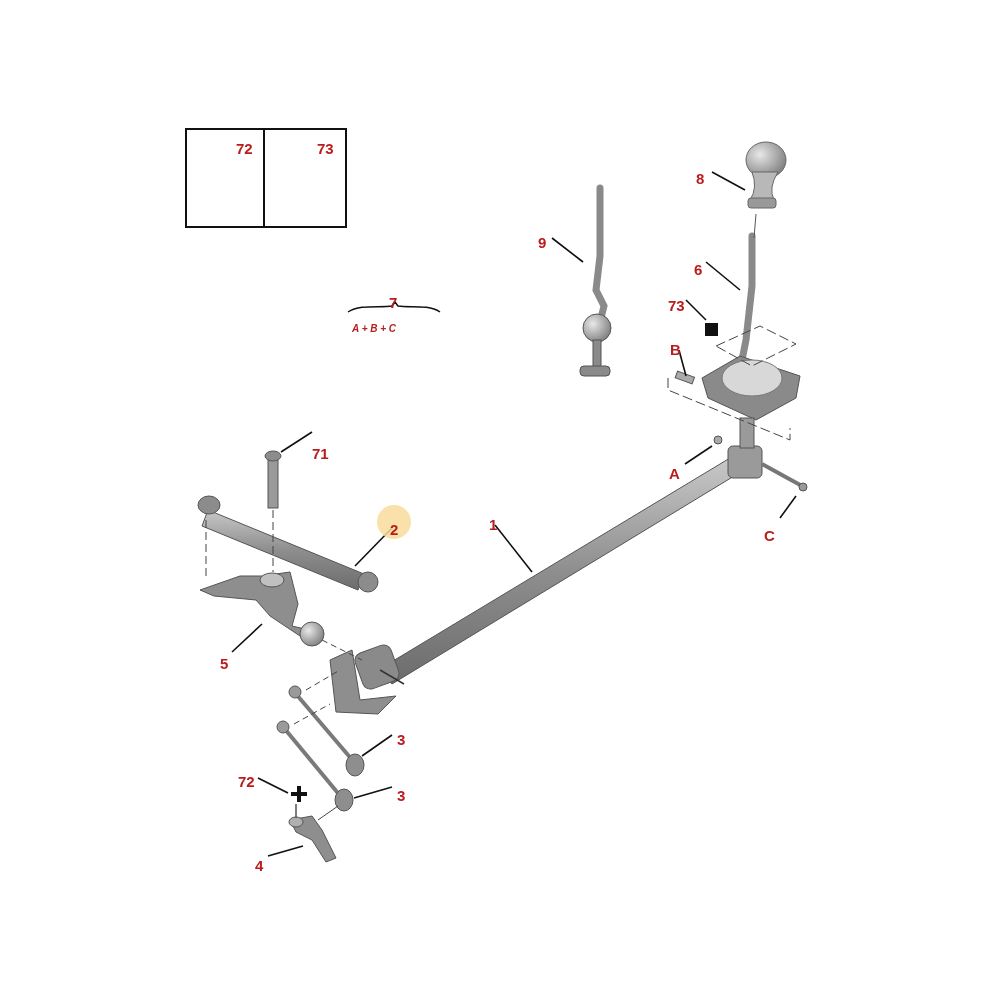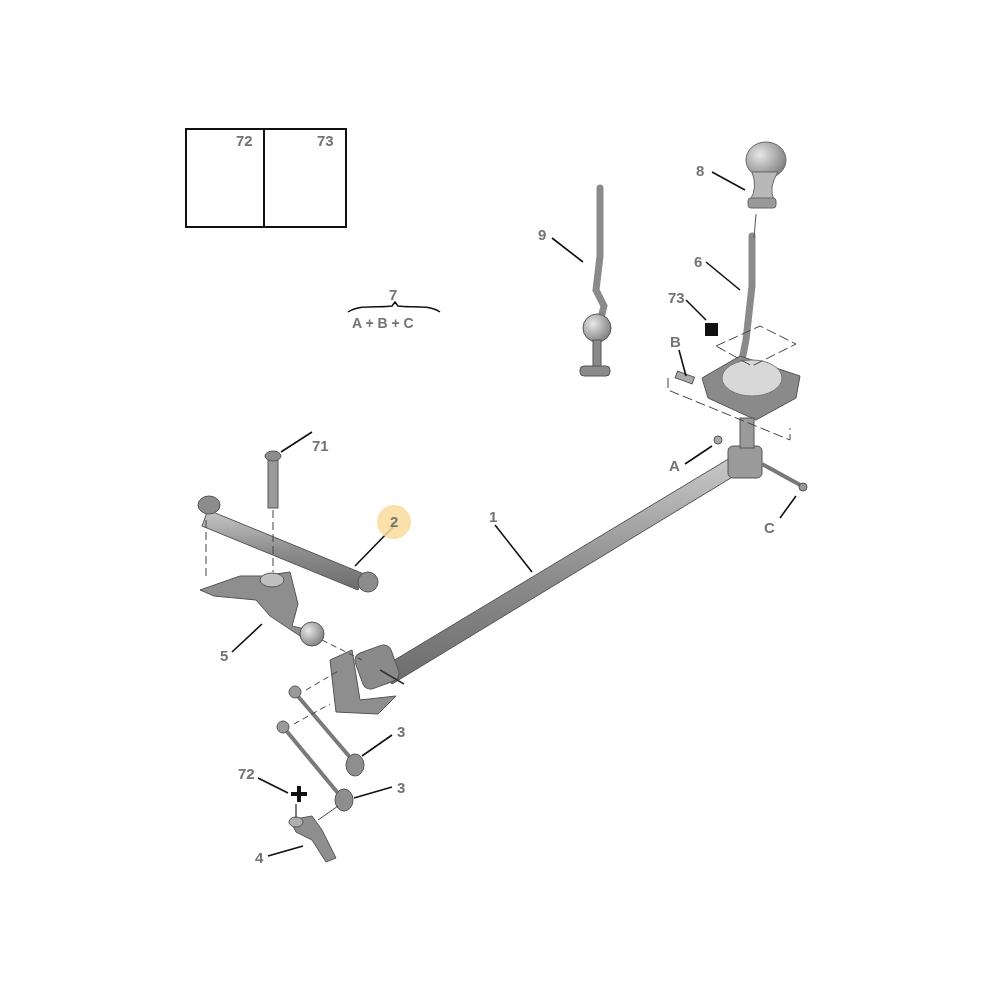--- a/index.html
+++ b/index.html
@@ -1,18 +1,18 @@
 <!DOCTYPE html>
 <html><head>
 <meta charset="utf-8">
 <style>
   html,body{margin:0;padding:0;background:#ffffff;}
   body{width:1000px;height:1000px;position:relative;overflow:hidden;font-family:"Liberation Sans",sans-serif;}
   svg{position:absolute;left:0;top:0;}
-  .lbl{position:absolute;font-weight:bold;font-size:15px;color:#737373;line-height:1;}
+  .lbl{position:absolute;font-weight:bold;font-size:15px;color:#b91c1c;line-height:1;margin-top:8px;}
   .hl{position:absolute;width:34px;height:34px;border-radius:50%;background:#f9dc9a;opacity:.85;}
   .kit-box{position:absolute;border:2px solid #111;background:#fff;}
 </style>
 </head>
 <body>
 
 <svg width="1000" height="1000" viewBox="0 0 1000 1000">
   <defs>
     <linearGradient id="rodG" x1="0" y1="0" x2="0" y2="1">
       <stop offset="0" stop-color="#c8c8c8"></stop>
@@ -142,21 +142,21 @@
     <line x1="679" y1="350" x2="686" y2="376"></line>
   </g>
 </svg>
 
 <div class="kit-box" style="left:185px;top:128px;width:78px;height:96px;"></div>
 <div class="kit-box" style="left:263px;top:128px;width:80px;height:96px;"></div>
 <div class="lbl" style="left:236px;top:133px;">72</div>
 <div class="lbl" style="left:317px;top:133px;">73</div>
 
 <div class="lbl" style="left:389px;top:287px;">7</div>
-<div class="lbl" style="left:352px;top:316px;font-size:14px;">A + B + C</div>
+<div class="lbl" style="left:352px;top:316px;font-size:10px;font-style:italic;">A + B + C</div>
 
 <div class="hl" style="left:377px;top:505px;"></div>
 
 <div class="lbl" style="left:489px;top:509px;">1</div>
 <div class="lbl" style="left:390px;top:514px;">2</div>
 <div class="lbl" style="left:397px;top:724px;">3</div>
 <div class="lbl" style="left:397px;top:780px;">3</div>
 <div class="lbl" style="left:255px;top:850px;">4</div>
 <div class="lbl" style="left:220px;top:648px;">5</div>
 <div class="lbl" style="left:694px;top:254px;">6</div>

